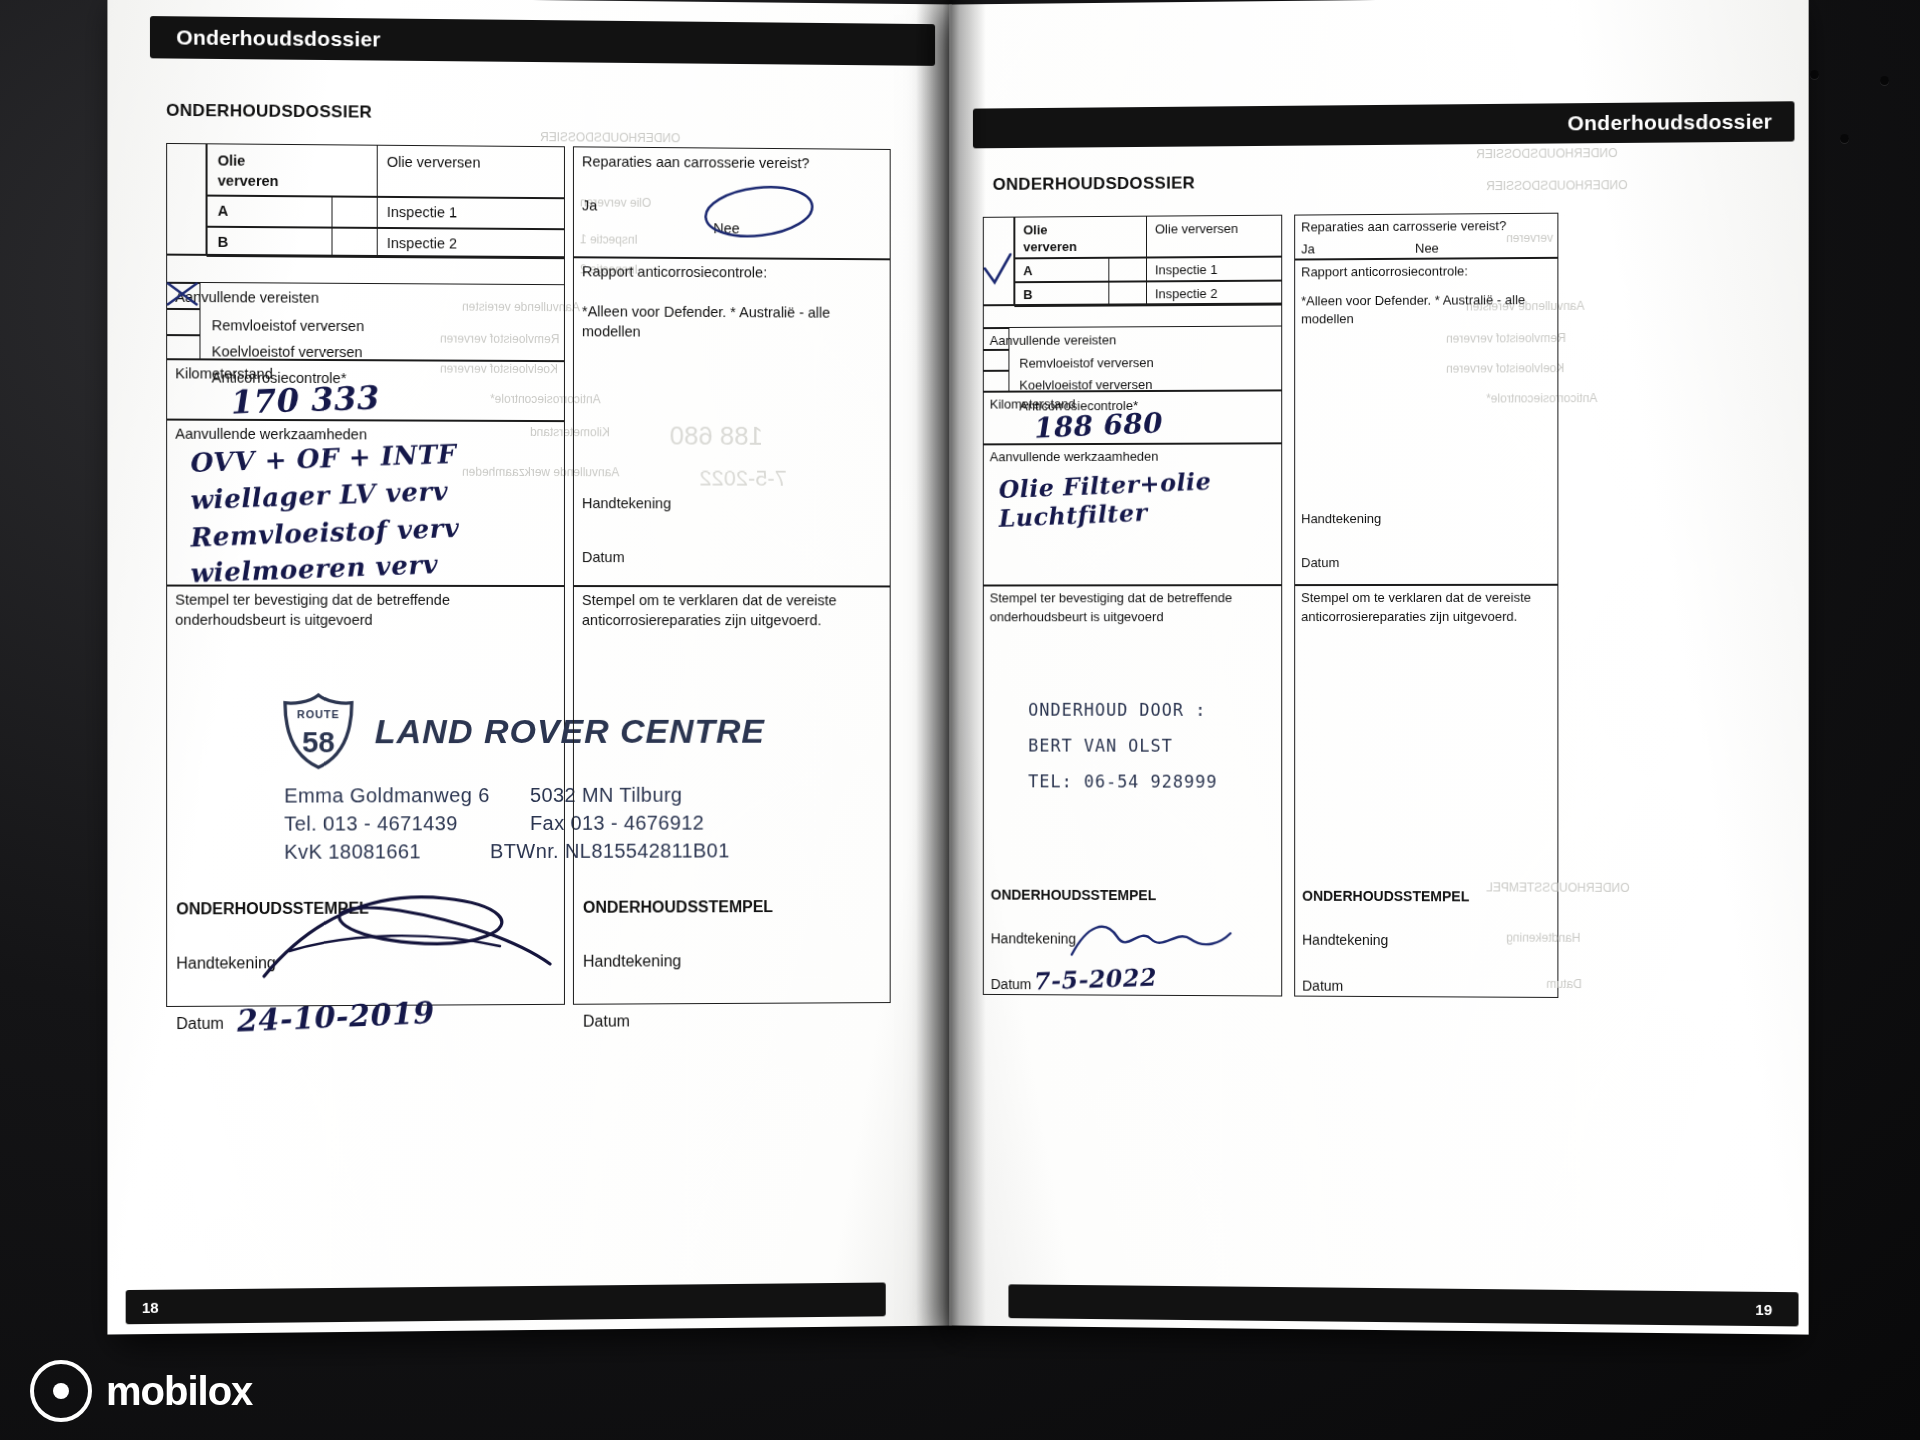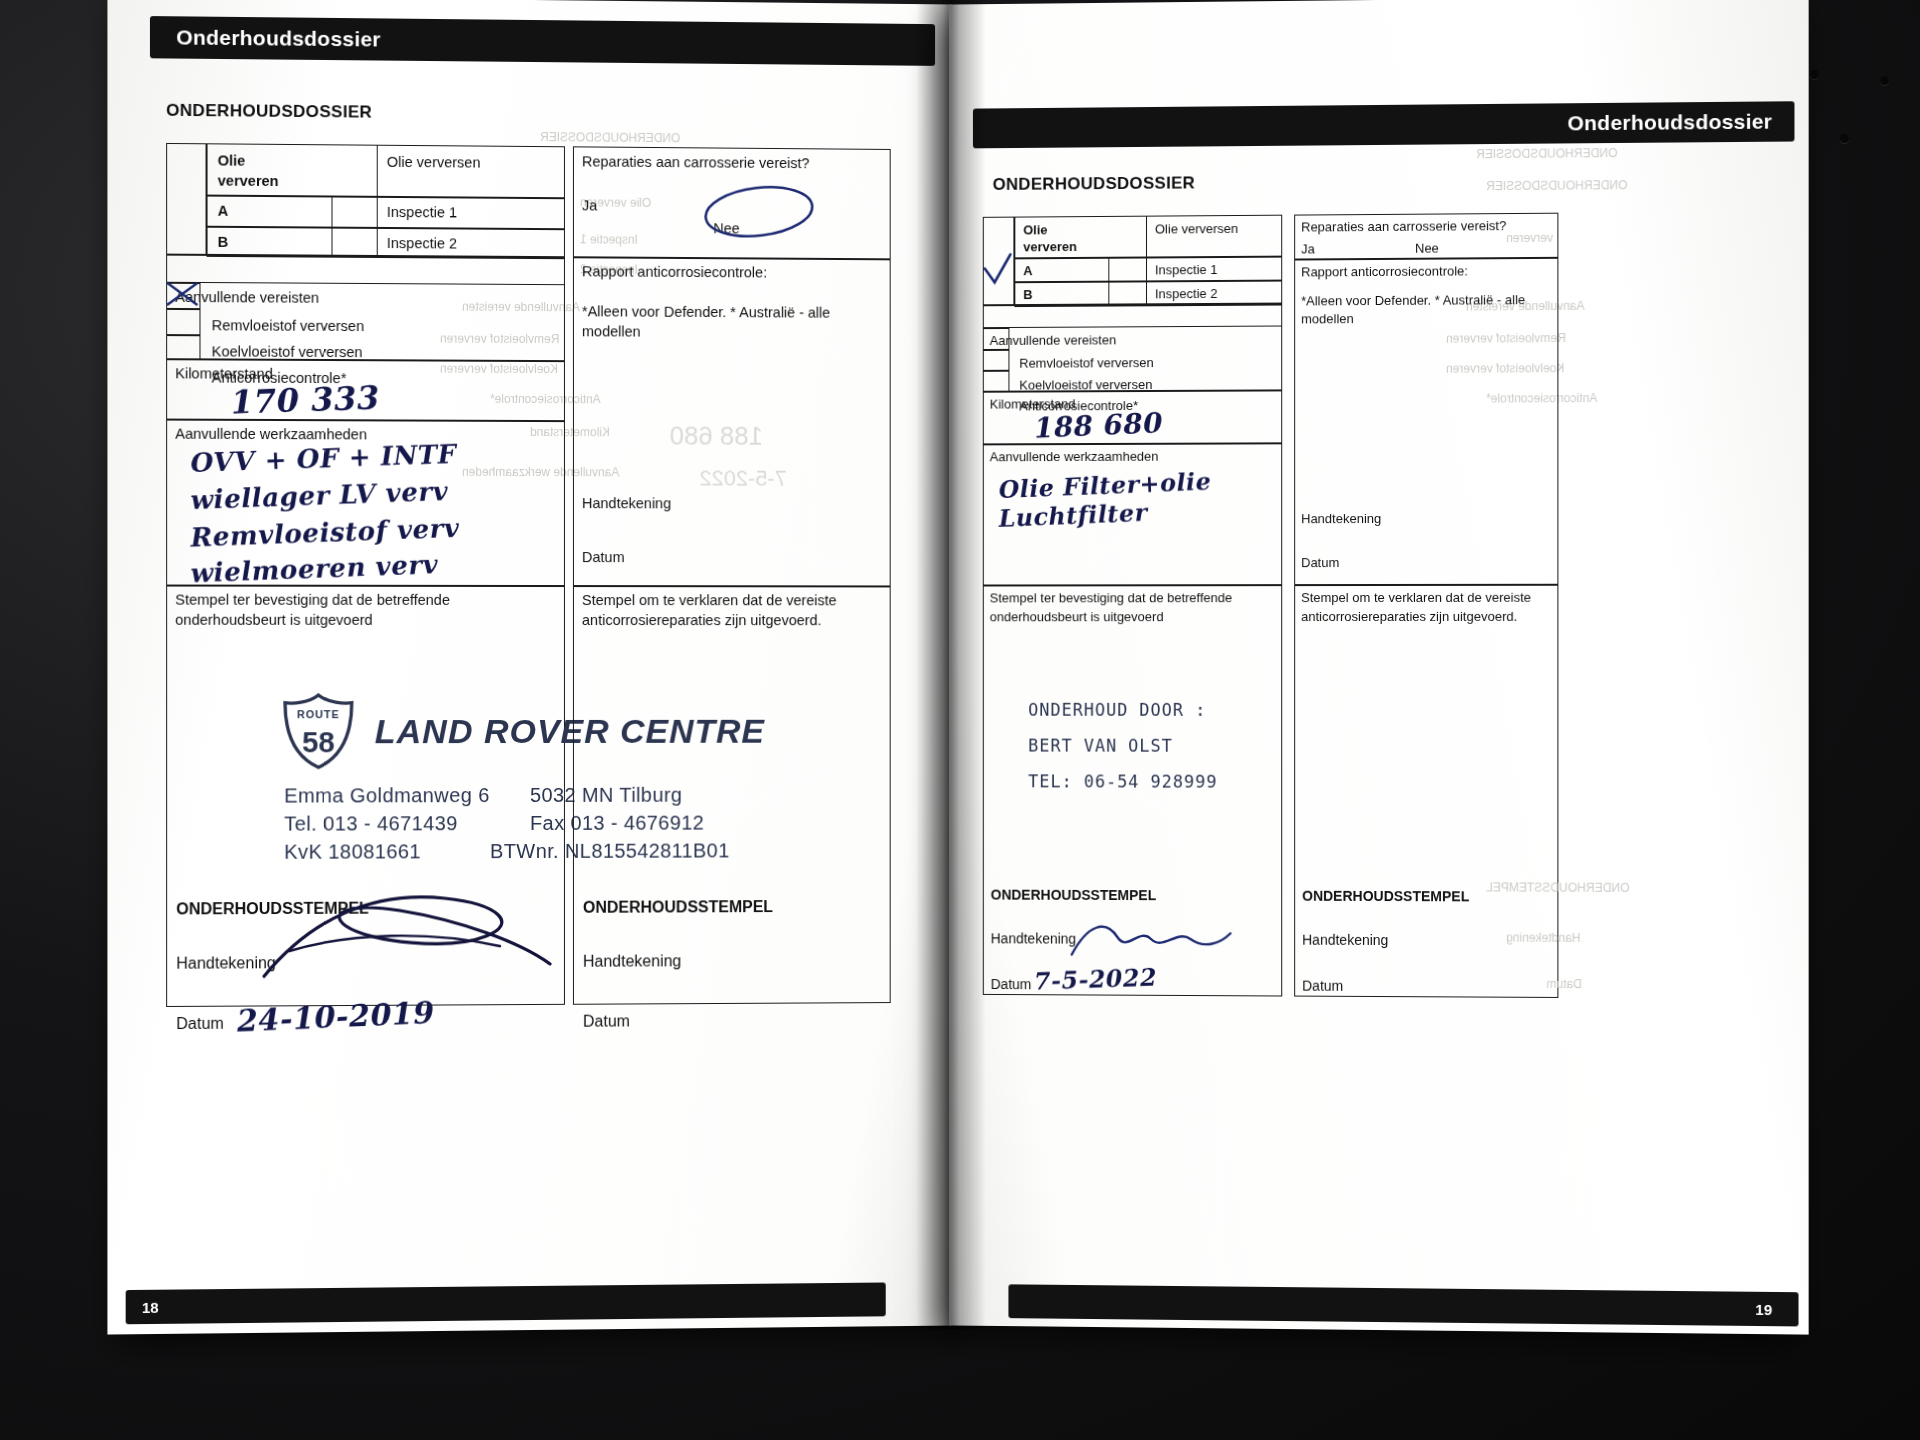--- a/index.html
+++ b/index.html
@@ -337,13 +337,19 @@
       <div class="ghost flip" style="left:560px;top:930px">Handtekening</div>
       <div class="ghost flip" style="left:600px;top:976px">Datum</div>
 
       <div class="foot-right"></div>
       <div class="pgnum" style="right:36px;bottom:16px">19</div>
     </div>
 
     <div class="gutter"></div>
   </div>
 
+  <div class="wm">
+    <span class="circ">
+        <i></i>
+      </span>
+    <span class="txt">mobilox</span>
+  </div>
 </div>
 
 </body></html>

